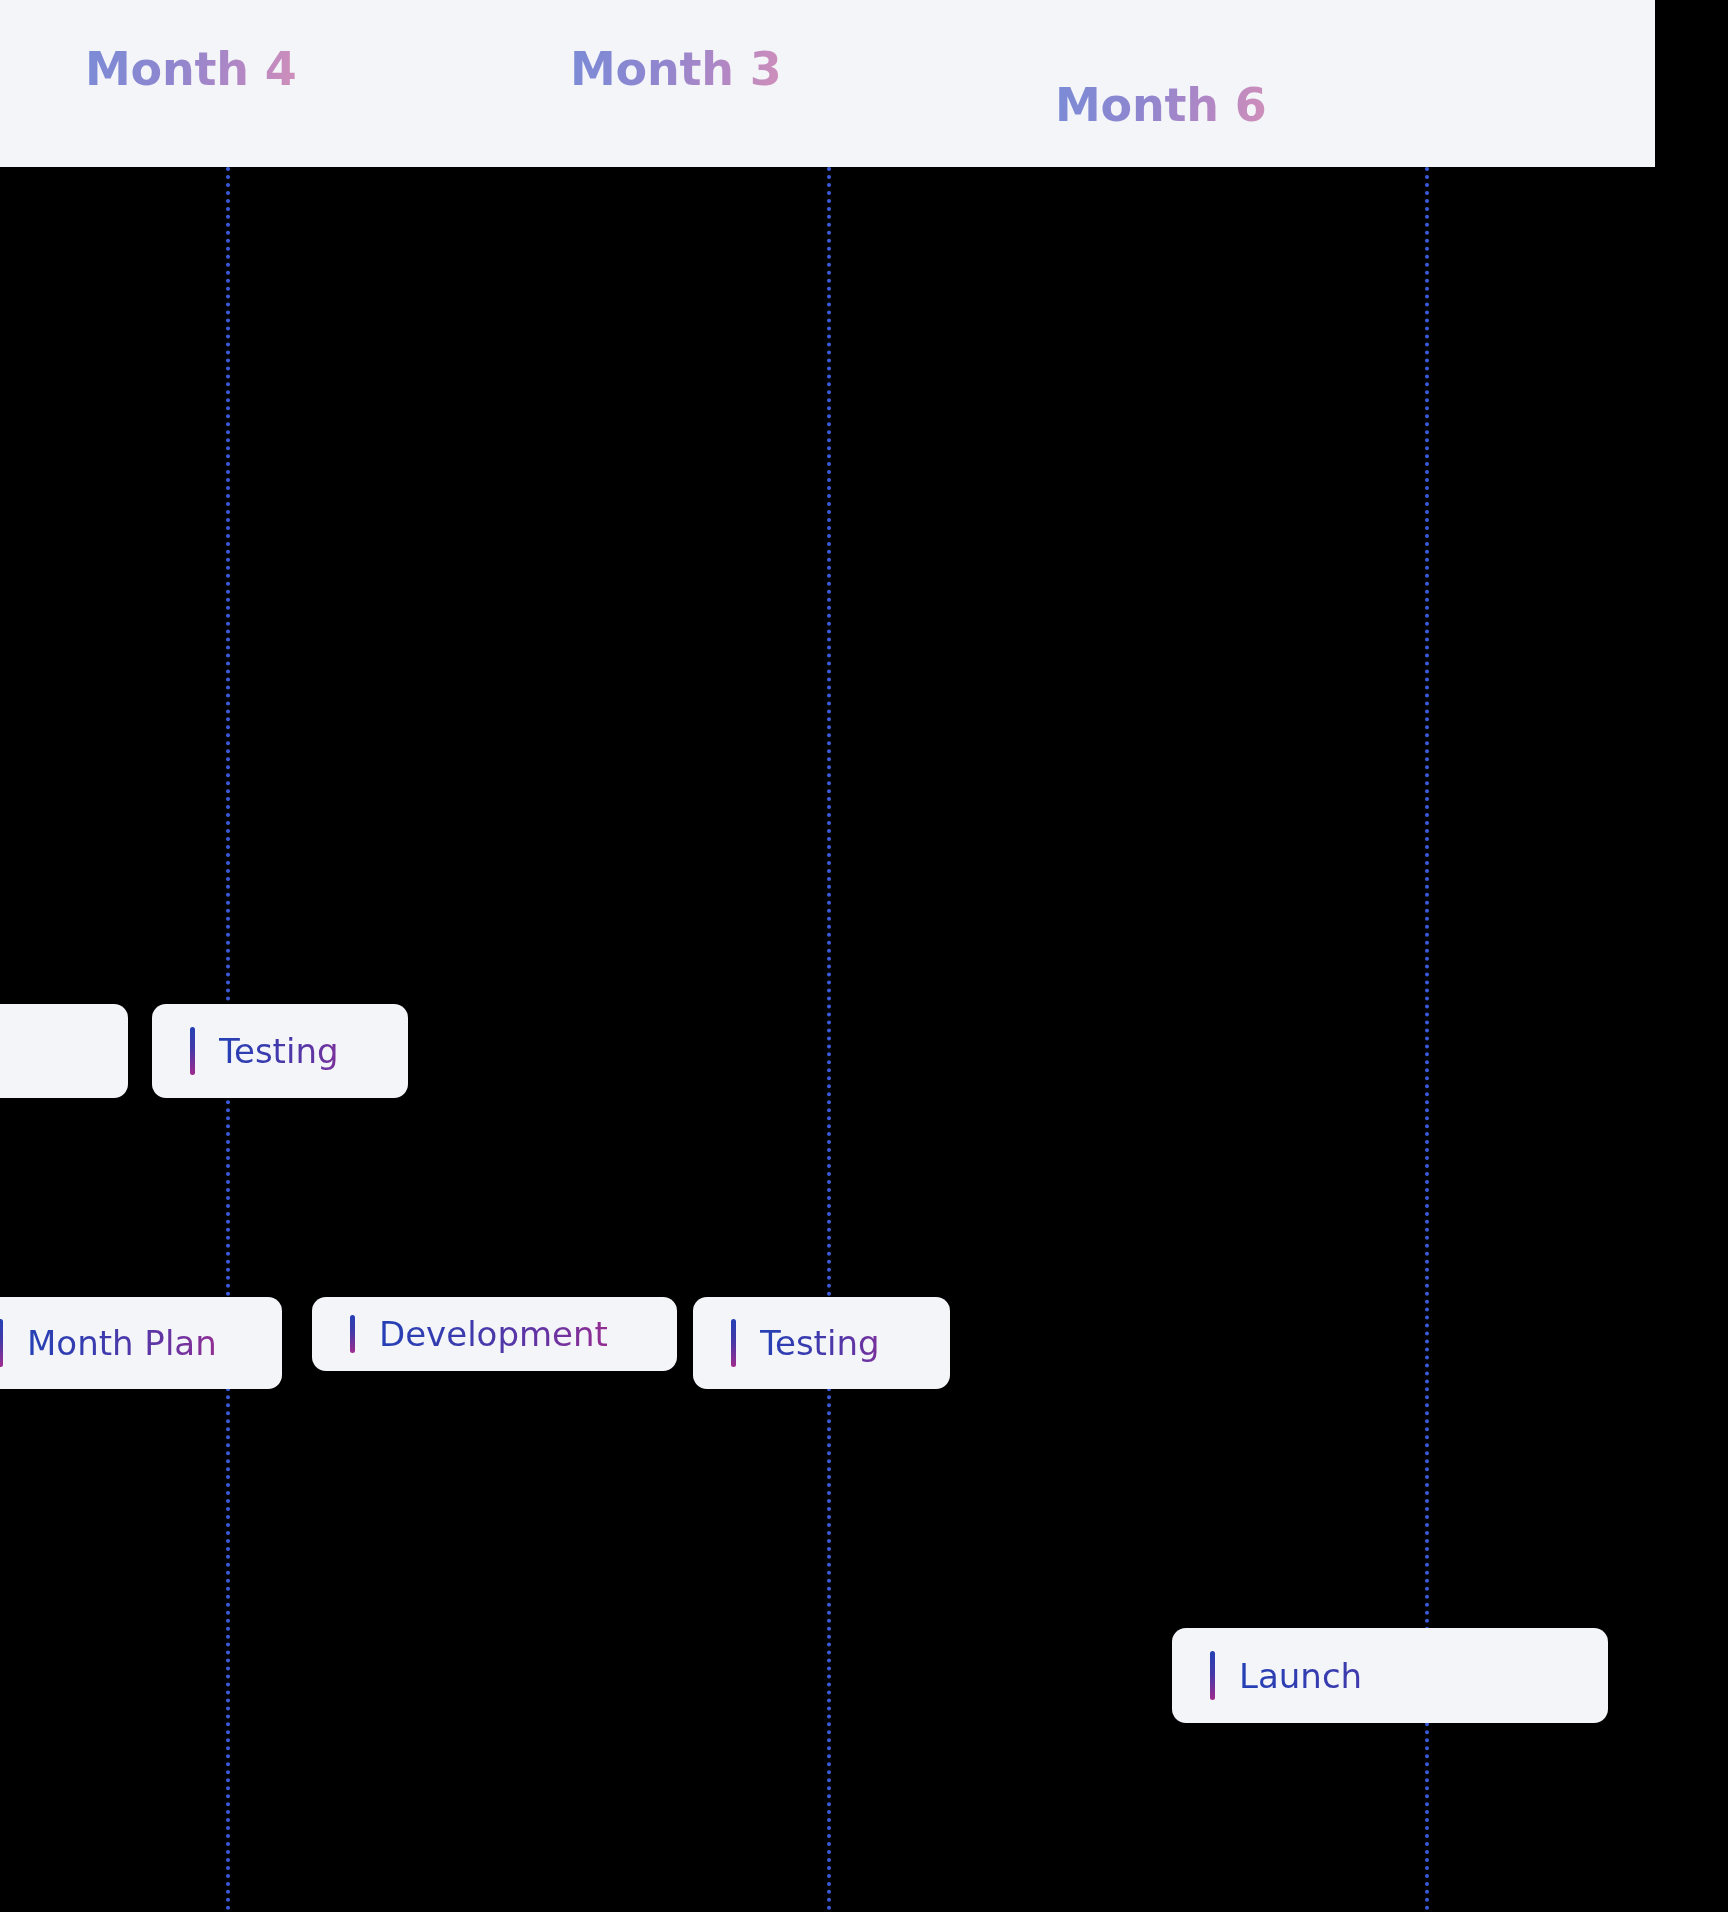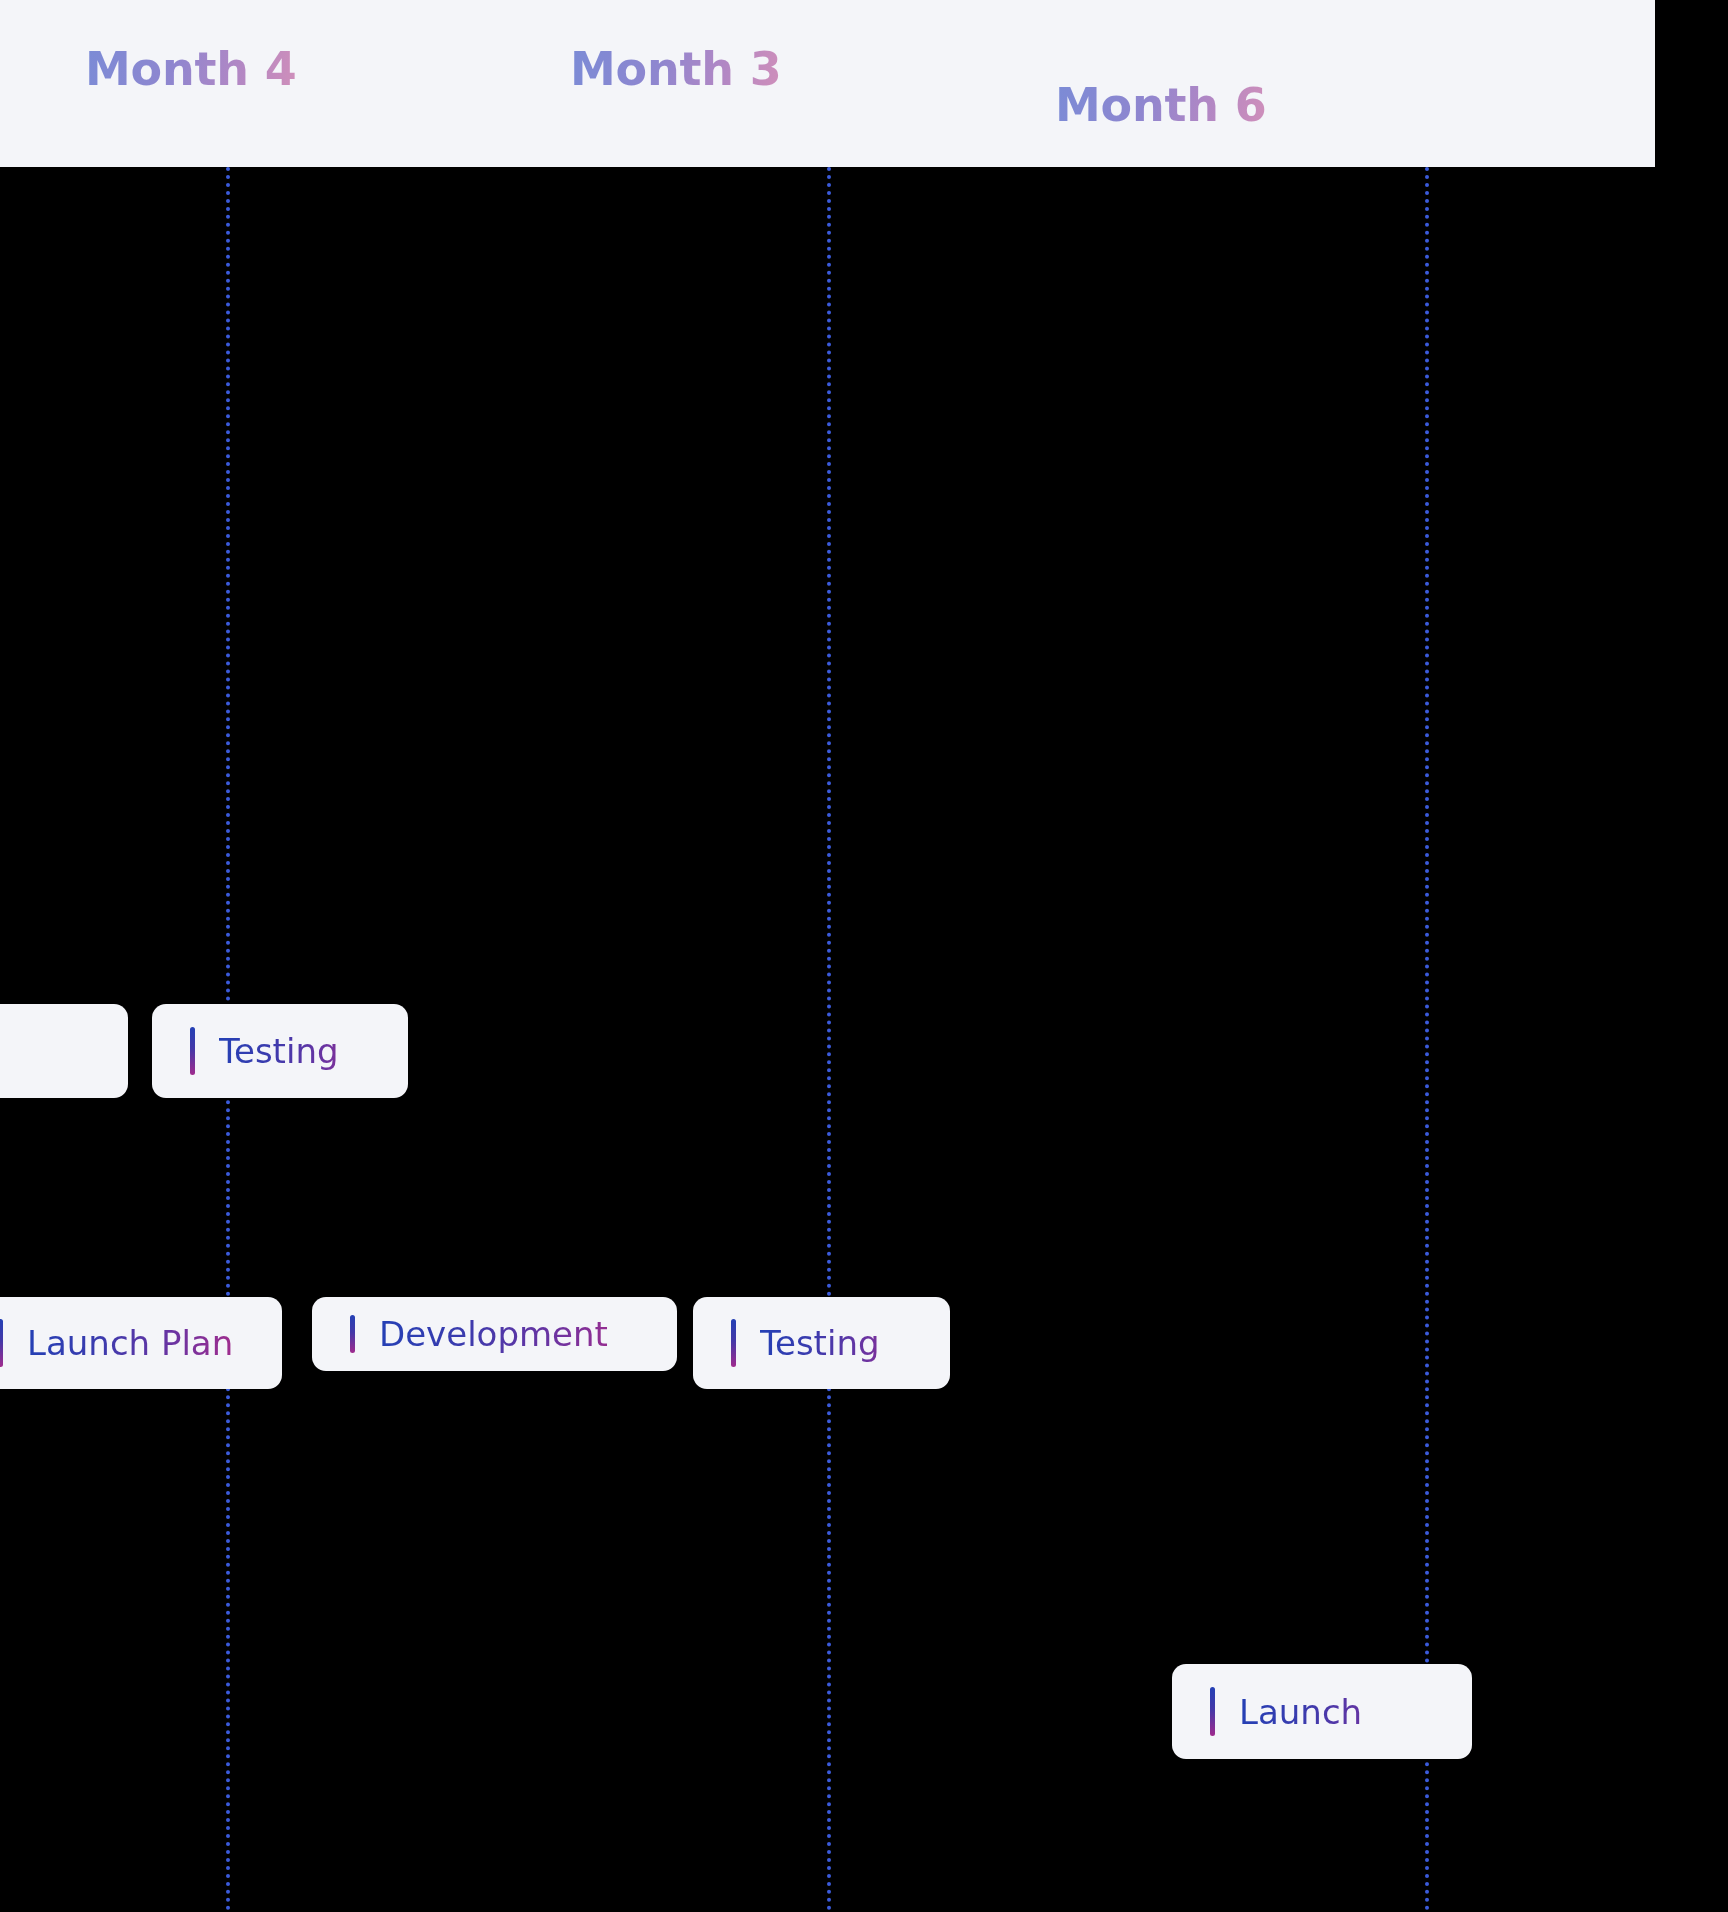--- a/index.html
+++ b/index.html
@@ -102,31 +102,31 @@
   <div id="bars-layer">
       <div class="task-bar clipped-left" style="left: -200px; top: 1004px; width: 328px; height: 94px;">
         <span class="task-label">ment</span>
       </div>
       <div class="task-bar" style="left: 152px; top: 1004px; width: 256px; height: 94px;">
         <span class="task-accent"></span>
         <span class="task-label">Testing</span>
       </div>
       <div class="task-bar clipped-left" style="left: -40px; top: 1297px; width: 322px; height: 92px;">
         <span class="task-accent"></span>
-        <span class="task-label">Launch Plan</span>
+        <span class="task-label">Month Plan</span>
       </div>
       <div class="task-bar" style="left: 312px; top: 1297px; width: 365px; height: 74px;">
         <span class="task-accent"></span>
         <span class="task-label">Development</span>
       </div>
       <div class="task-bar" style="left: 693px; top: 1297px; width: 257px; height: 92px;">
         <span class="task-accent"></span>
         <span class="task-label">Testing</span>
       </div>
-      <div class="task-bar" style="left: 1172px; top: 1664px; width: 300px; height: 95px;">
+      <div class="task-bar" style="left: 1172px; top: 1628px; width: 436px; height: 95px;">
         <span class="task-accent"></span>
         <span class="task-label">Launch</span>
       </div>
     </div>
 
   <div class="timeline-header">
     <div id="months-layer">
         <div class="month-label" style="left: 85px;">Month 4</div>
         <div class="month-label" style="left: 570px;">Month 3</div>
         <div class="month-label" style="left: 1055px; margin-top: 36px;">Month 6</div>

